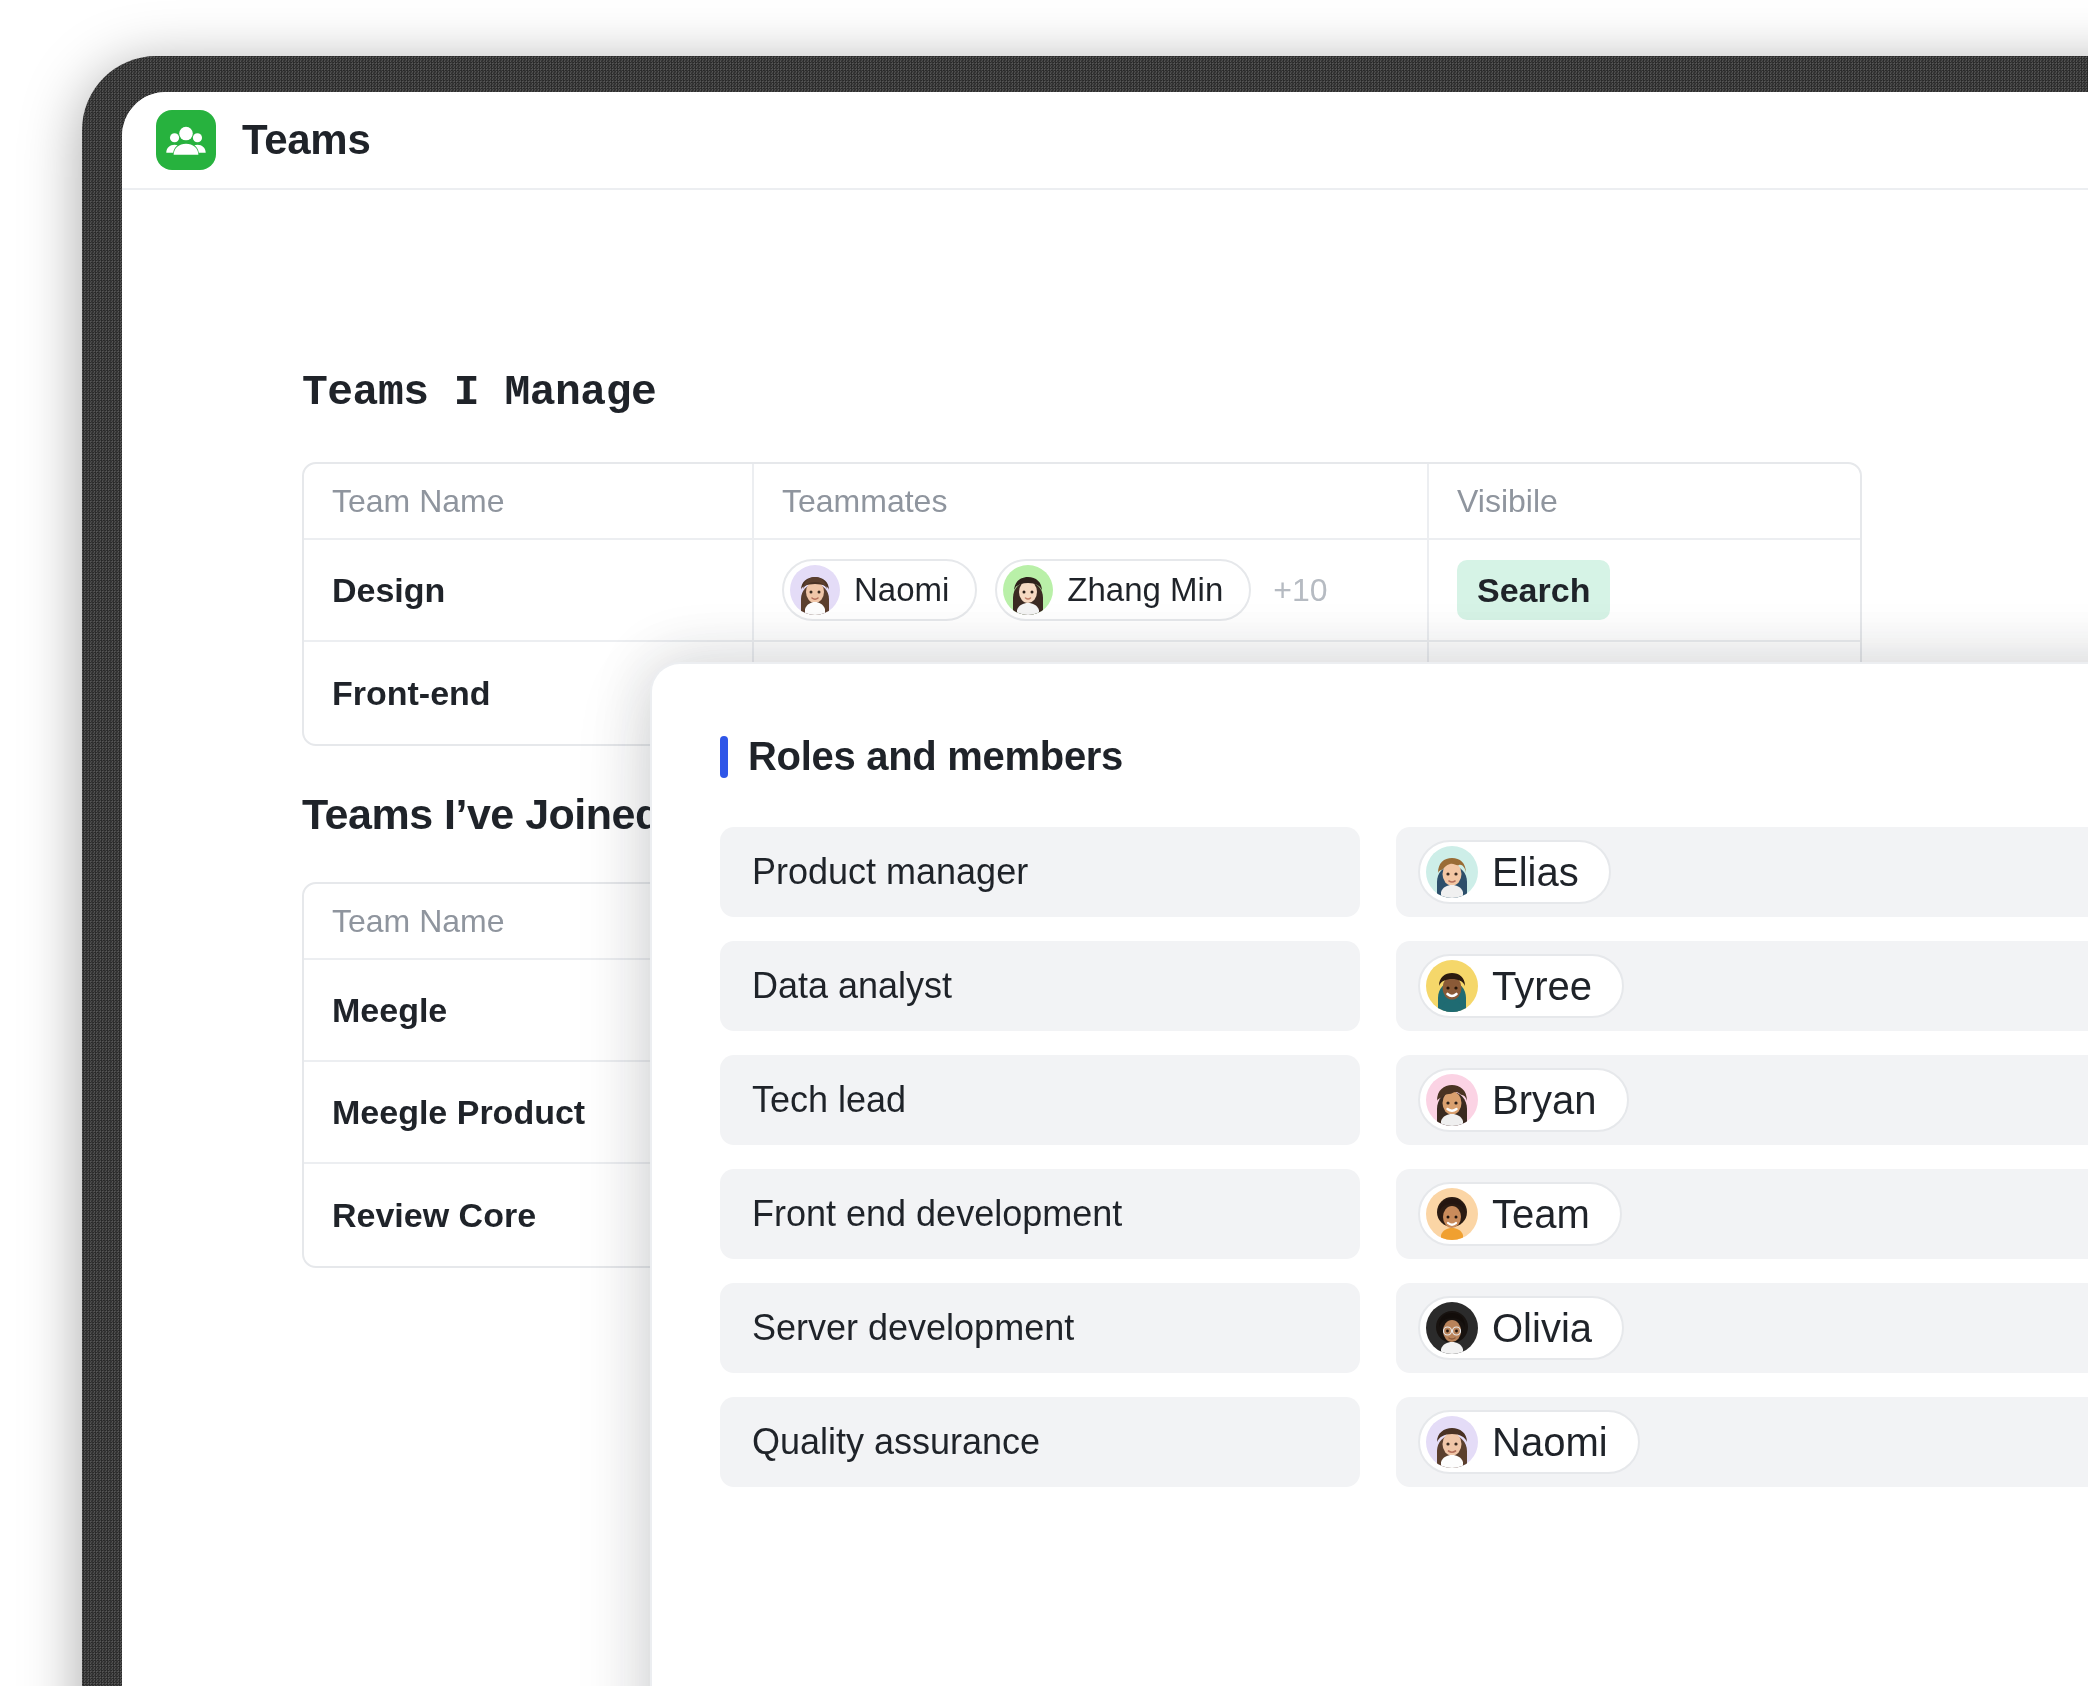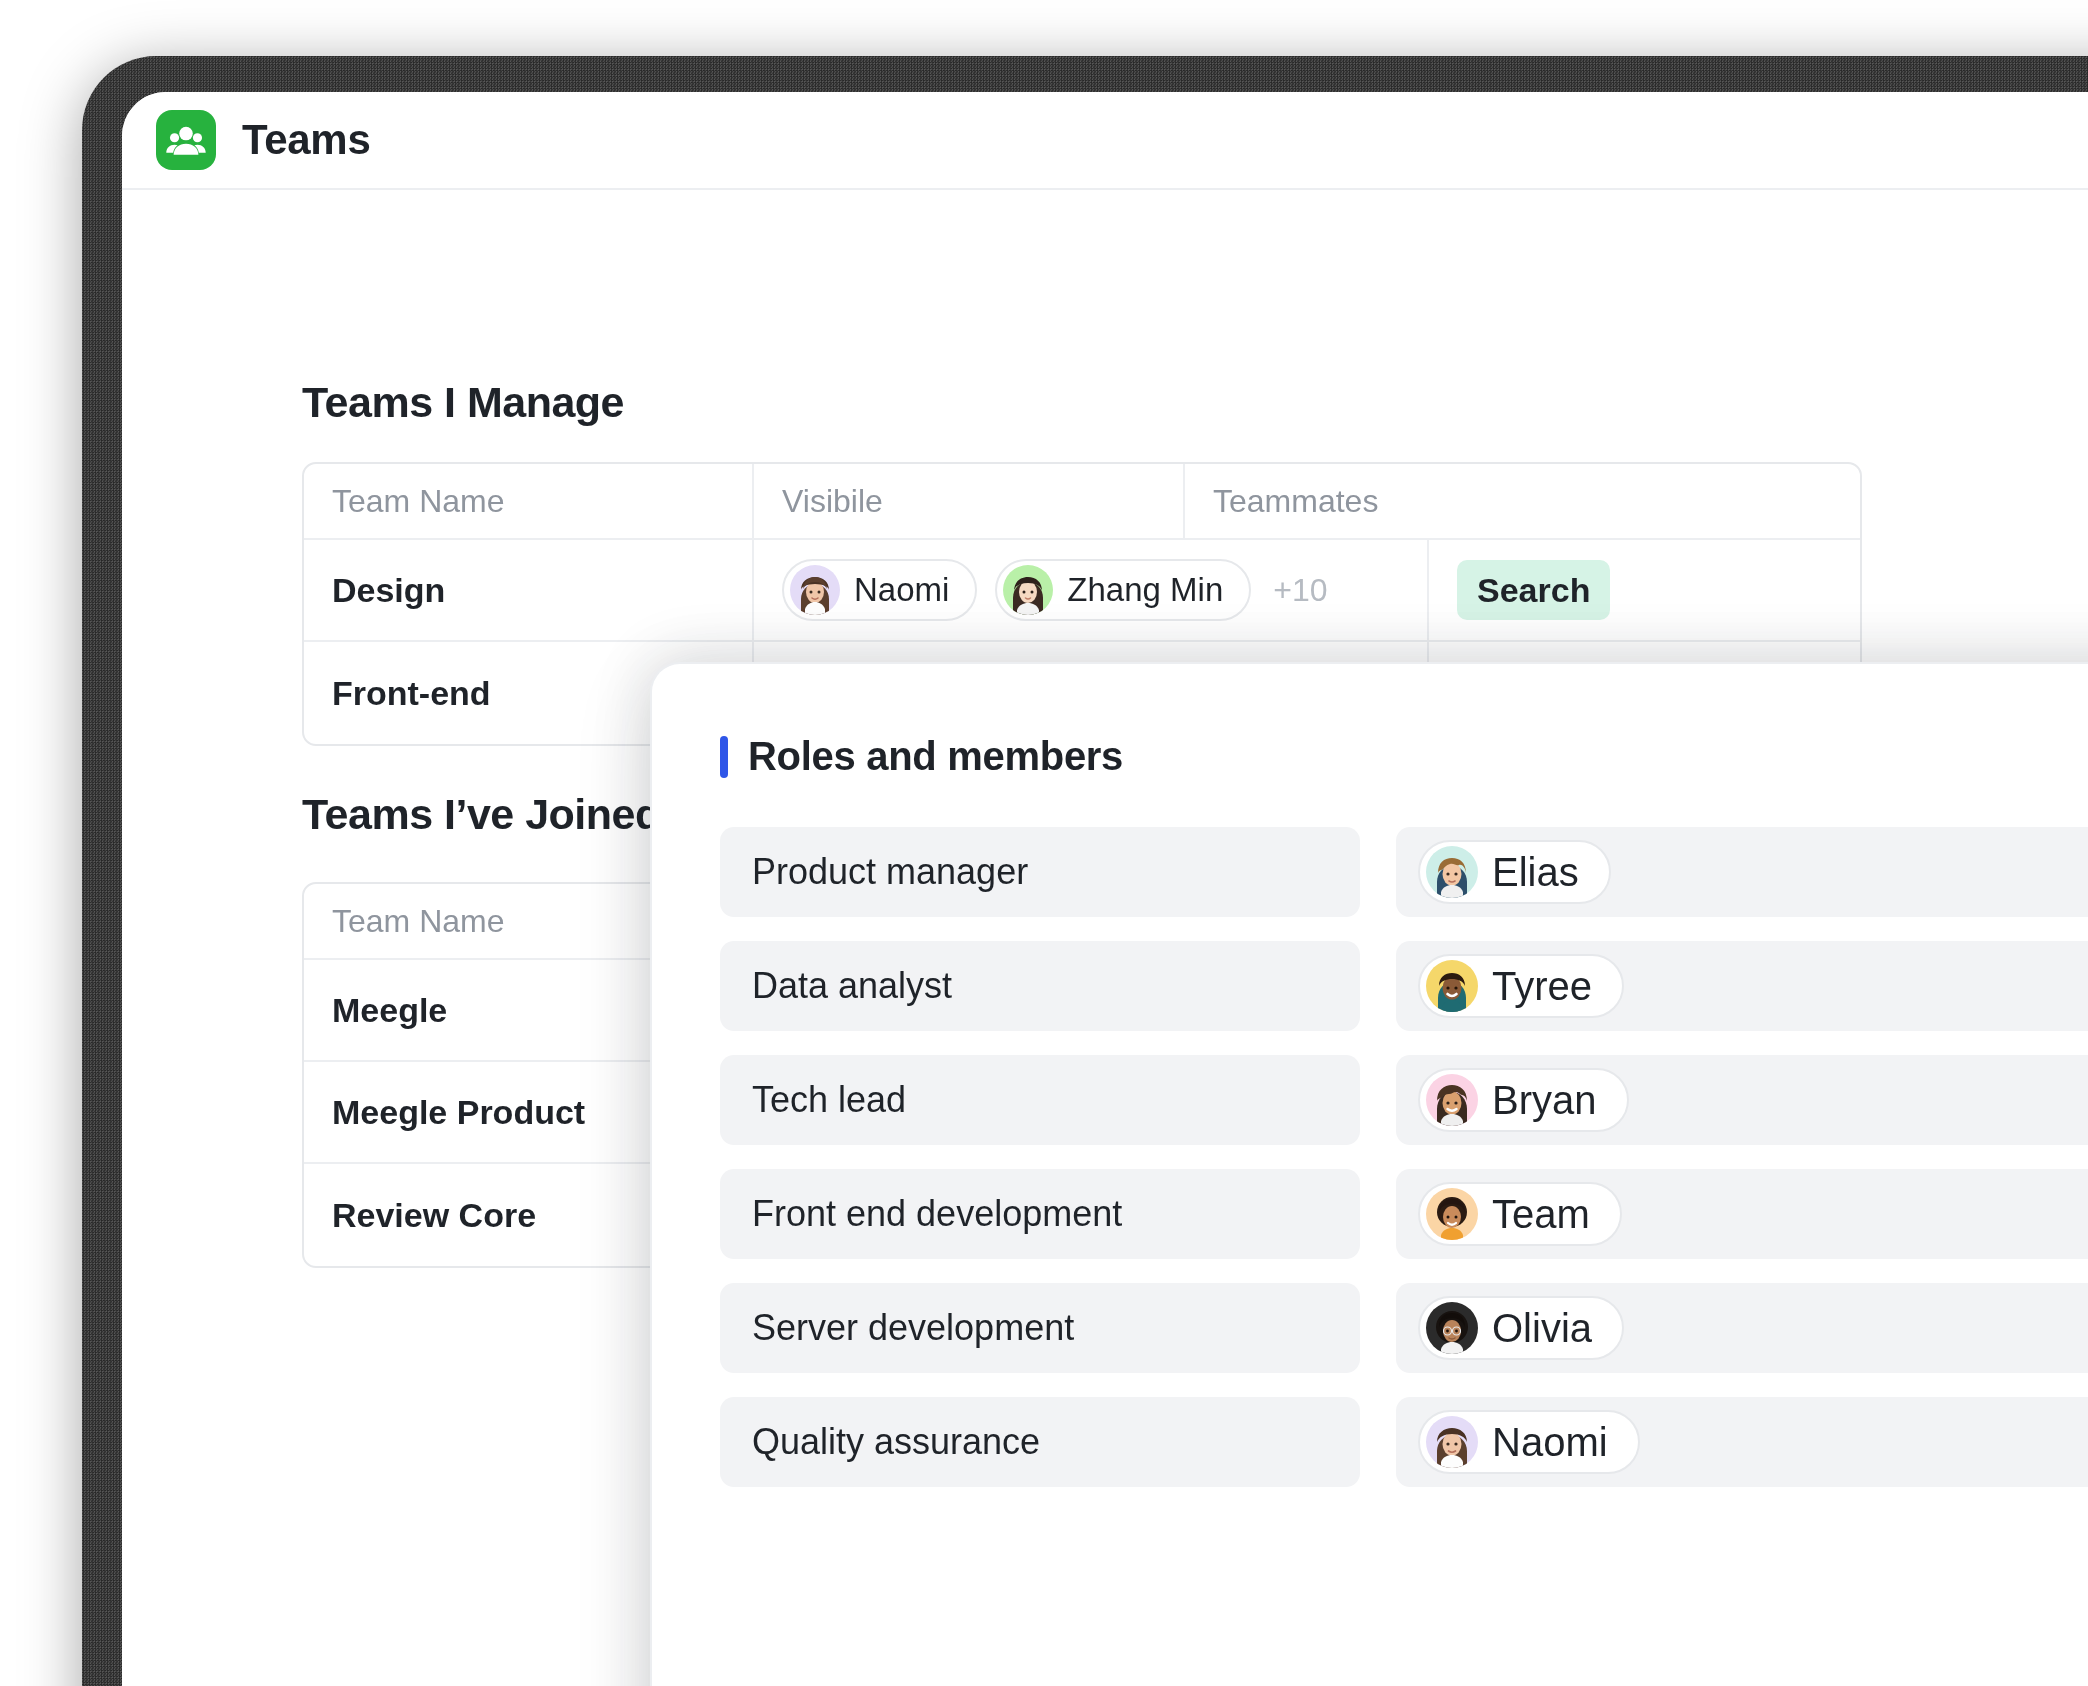--- a/index.html
+++ b/index.html
@@ -88,21 +88,21 @@
     position: relative;
     padding: 0 0 0 0;
   }
 
   .section-title {
     font-size: 43px;
     font-weight: 700;
     color: #1f2329;
     letter-spacing: -0.5px;
   }
-  #sect-manage-title { position: absolute; left: 180px; top: 188px; }
+  #sect-manage-title { position: absolute; left: 180px; top: 178px; font-family: Liberation Mono, monospace; }
   #sect-joined-title { position: absolute; left: 180px; top: 600px; }
 
   
   .table {
     position: absolute;
     border: 2px solid #e6e8eb;
     border-radius: 14px;
     background: #fff;
     overflow: hidden;
   }
@@ -300,25 +300,25 @@
 
     <div class="page">
 
       <div class="section-title" id="sect-manage-title">Teams I Manage</div>
 
       <div class="table" id="table-manage">
         <div class="trow head">
           <div class="tcell c-name">
             <span class="th">Team Name</span>
           </div>
+          <div class="tcell c-mates">
+            <span class="th">Teammates</span>
+          </div>
           <div class="tcell c-vis">
             <span class="th">Visibile</span>
-          </div>
-          <div class="tcell c-mates">
-            <span class="th">Teammates</span>
           </div>
         </div>
 
         <div class="trow body">
           <div class="tcell c-name">
             <span class="td">Design</span>
           </div>
           <div class="tcell c-mates">
             <div class="chips">
               <span class="chip">

